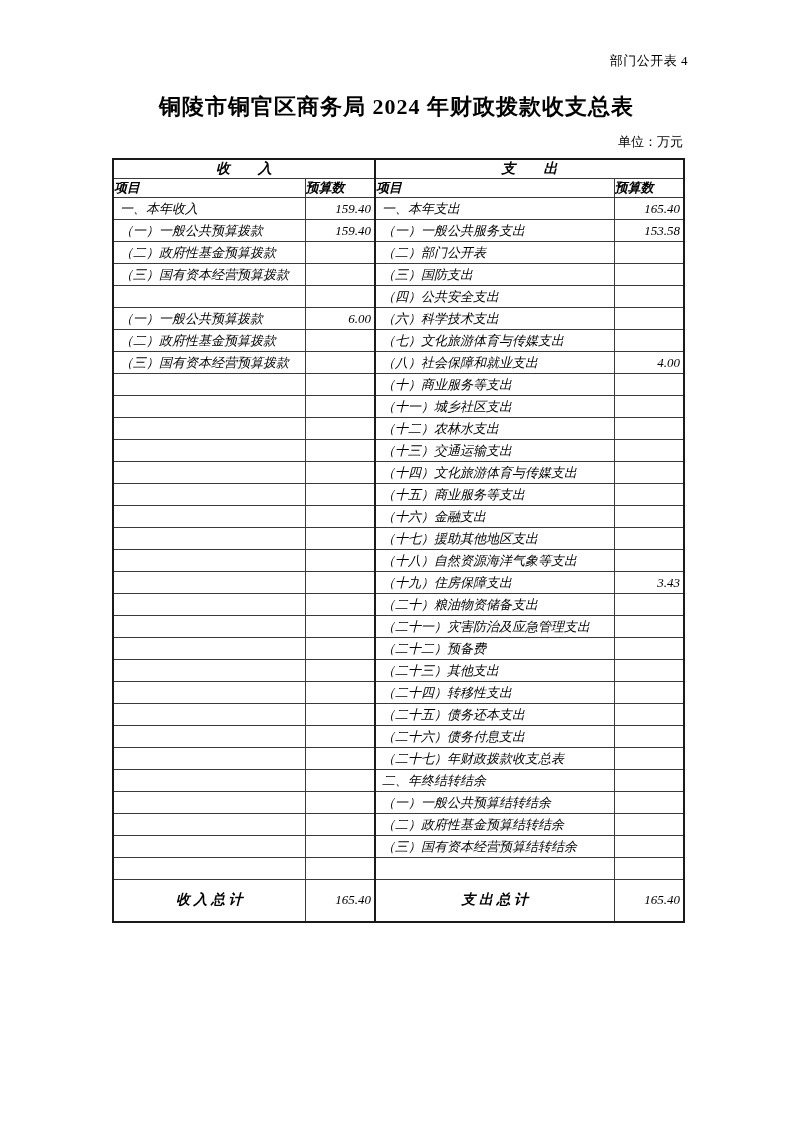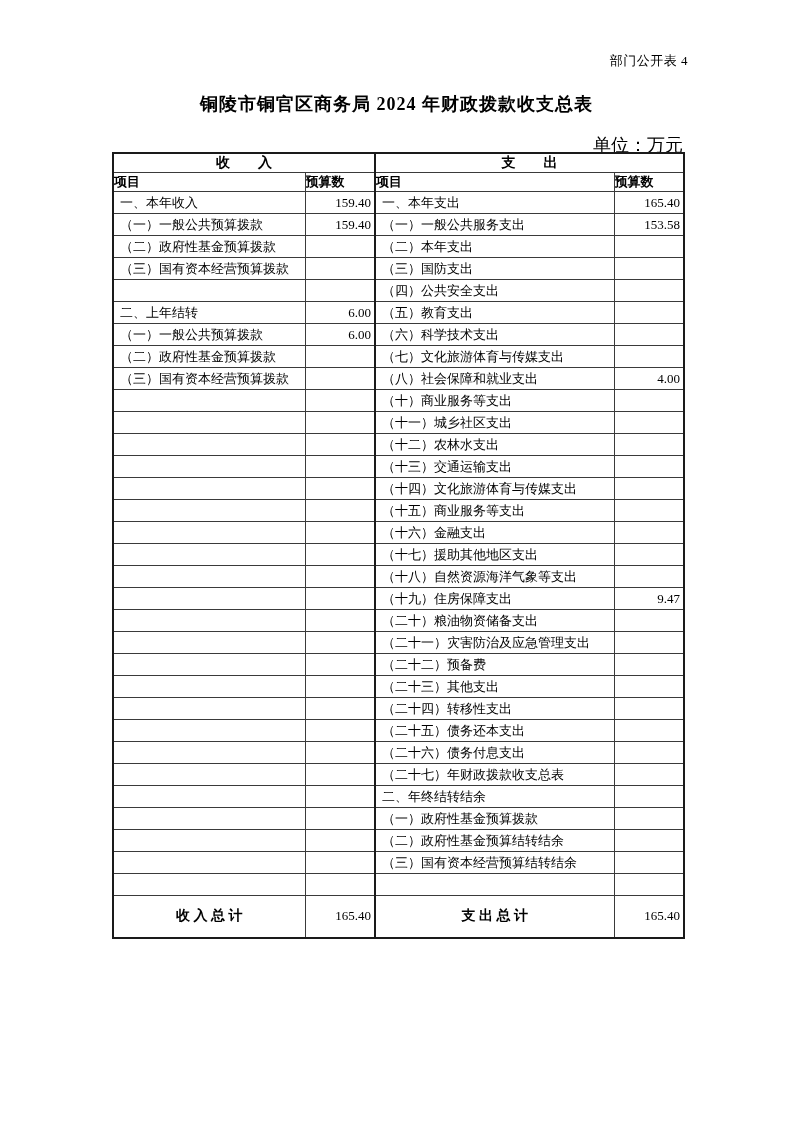--- a/index.html
+++ b/index.html
@@ -13,36 +13,37 @@
   .doc-label {
     position: absolute;
     top: 52px; right: 105px;
     font-size: 13px;
     letter-spacing: 0.5px;
   }
   .doc-title {
     position: absolute;
     top: 92px; left: 0; width: 100%;
     text-align: center;
-    font-size: 18px;
+    font-size: 22px;
     font-weight: bold;
     letter-spacing: 1px;
   }
   .unit-note {
     position: absolute;
     top: 133px; right: 110px;
-    font-size: 18px;
+    font-size: 13px;
   }
   table.budget-table {
     position: absolute;
-    top: 152px; left: 112px;
+    top: 158px; left: 112px;
     width: 571px;
     border-collapse: collapse;
     table-layout: fixed;
     font-size: 13px;
+    font-style: italic;
   }
   table.budget-table th,
   table.budget-table td {
     border: 1px solid #3a3a3a;
     overflow: hidden;
     white-space: nowrap;
     vertical-align: middle;
   }
   table.budget-table { border: 2px solid #1a1a1a; }
   th.section-header {
@@ -116,39 +117,33 @@
       </tr>
       <tr>
         <td class="item-cell">（一）一般公共预算拨款</td>
         <td class="value-cell">159.40</td>
         <td class="item-cell mid-border">（一）一般公共服务支出</td>
         <td class="value-cell">153.58</td>
       </tr>
       <tr>
         <td class="item-cell">（二）政府性基金预算拨款</td>
         <td class="value-cell"></td>
-        <td class="item-cell mid-border">（二）本年支出</td>
+        <td class="item-cell mid-border">（二）部门公开表</td>
         <td class="value-cell"></td>
       </tr>
       <tr>
         <td class="item-cell">（三）国有资本经营预算拨款</td>
         <td class="value-cell"></td>
         <td class="item-cell mid-border">（三）国防支出</td>
         <td class="value-cell"></td>
       </tr>
       <tr>
         <td class="item-cell"></td>
         <td class="value-cell"></td>
         <td class="item-cell mid-border">（四）公共安全支出</td>
-        <td class="value-cell"></td>
-      </tr>
-      <tr>
-        <td class="item-cell">二、上年结转</td>
-        <td class="value-cell">6.00</td>
-        <td class="item-cell mid-border">（五）教育支出</td>
         <td class="value-cell"></td>
       </tr>
       <tr>
         <td class="item-cell">（一）一般公共预算拨款</td>
         <td class="value-cell">6.00</td>
         <td class="item-cell mid-border">（六）科学技术支出</td>
         <td class="value-cell"></td>
       </tr>
       <tr>
         <td class="item-cell">（二）政府性基金预算拨款</td>
@@ -213,21 +208,21 @@
       <tr>
         <td class="item-cell"></td>
         <td class="value-cell"></td>
         <td class="item-cell mid-border">（十八）自然资源海洋气象等支出</td>
         <td class="value-cell"></td>
       </tr>
       <tr>
         <td class="item-cell"></td>
         <td class="value-cell"></td>
         <td class="item-cell mid-border">（十九）住房保障支出</td>
-        <td class="value-cell">9.47</td>
+        <td class="value-cell">3.43</td>
       </tr>
       <tr>
         <td class="item-cell"></td>
         <td class="value-cell"></td>
         <td class="item-cell mid-border">（二十）粮油物资储备支出</td>
         <td class="value-cell"></td>
       </tr>
       <tr>
         <td class="item-cell"></td>
         <td class="value-cell"></td>
@@ -272,21 +267,21 @@
       </tr>
       <tr>
         <td class="item-cell"></td>
         <td class="value-cell"></td>
         <td class="item-cell mid-border">二、年终结转结余</td>
         <td class="value-cell"></td>
       </tr>
       <tr>
         <td class="item-cell"></td>
         <td class="value-cell"></td>
-        <td class="item-cell mid-border">（一）政府性基金预算拨款</td>
+        <td class="item-cell mid-border">（一）一般公共预算结转结余</td>
         <td class="value-cell"></td>
       </tr>
       <tr>
         <td class="item-cell"></td>
         <td class="value-cell"></td>
         <td class="item-cell mid-border">（二）政府性基金预算结转结余</td>
         <td class="value-cell"></td>
       </tr>
       <tr>
         <td class="item-cell"></td>

